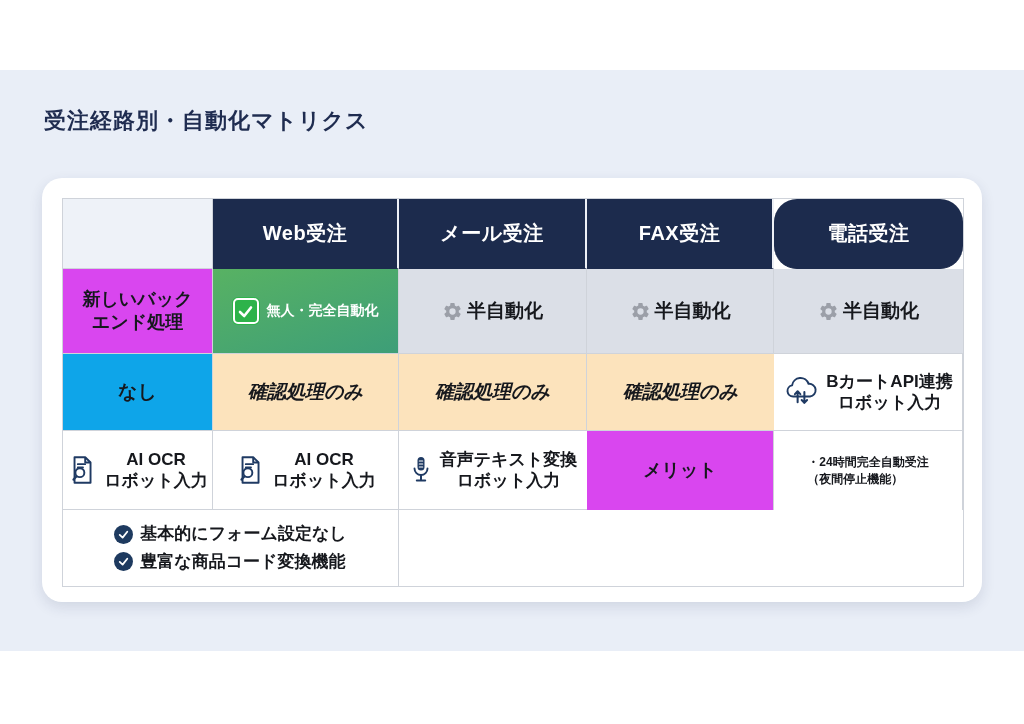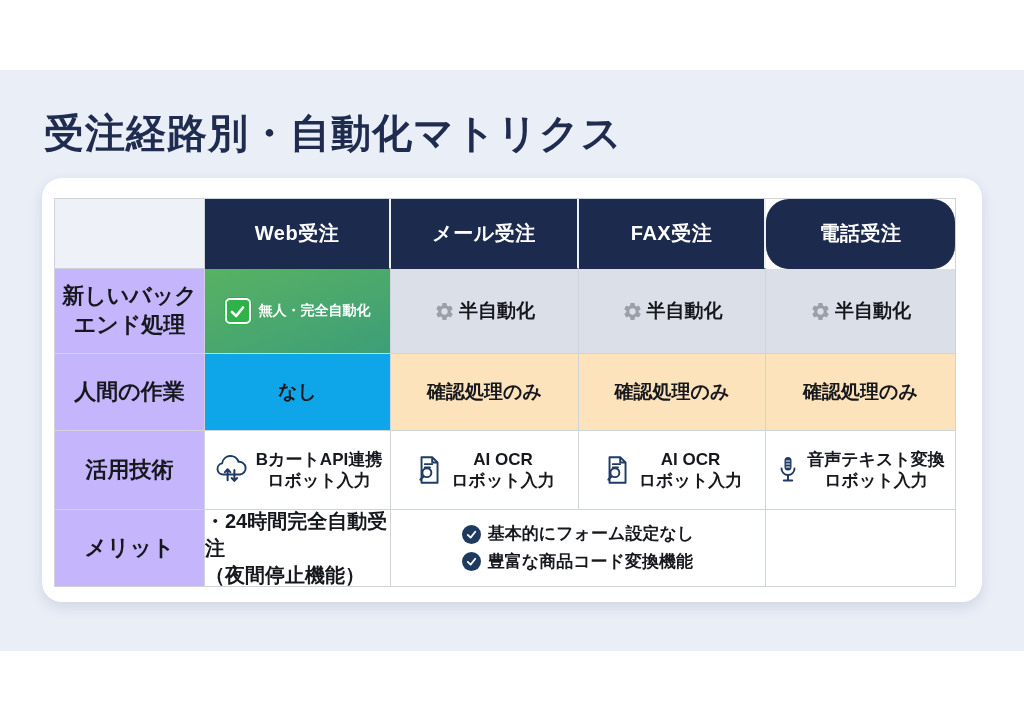--- a/index.html
+++ b/index.html
@@ -8,62 +8,62 @@
     background:#ffffff;
     font-family:"Liberation Sans","DejaVu Sans",sans-serif;
     -webkit-font-smoothing:antialiased;
   }
   .band{
     position:absolute;left:0;top:70px;width:1024px;height:581px;
     background:#e9eef7;
   }
   .title{
     position:absolute;left:44px;top:106px;
-    font-size:40px;font-weight:800;color:#1f2c50;letter-spacing:1px;
+    font-size:22px;font-weight:800;color:#1f2c50;letter-spacing:1px;
   }
   .card{
     position:absolute;left:42px;top:178px;width:940px;height:424px;
     background:#ffffff;border-radius:20px;
     box-shadow:0 5px 14px rgba(30,45,80,0.12);
   }
   .matrix{
-    position:absolute;left:12px;top:20px;width:900px;height:387px;
+    position:absolute;left:20px;top:20px;width:900px;height:387px;
     display:grid;
     grid-template-columns:150px 186px 188px 187px 189px;
     grid-template-rows:70px 85px 77px 79px 76px;
     border:1px solid #cfd3da;
     box-sizing:content-box;
   }
   .cell{
     display:flex;align-items:center;justify-content:center;
     border-right:1px solid #cfd3da;border-bottom:1px solid #cfd3da;
     font-weight:700;color:#16181d;box-sizing:border-box;
   }
   .cell.lastcol{border-right:none;}
   .cell.lastrow{border-bottom:none;}
   .corner{background:#eef2f8;}
   .th{
     background:#1c2b4d;color:#ffffff;font-size:20px;letter-spacing:0.5px;
     border-right:2px solid #edf0f6;border-bottom:1px solid #1c2b4d;
   }
   .th.lastcol{border-right:none;border-radius:23px;}
   .rowlabel{
-    background:#c4b5fd;font-size:22px;text-align:center;
+    background:#d946ef;font-size:18px;text-align:center;
     white-space:pre-line;line-height:1.3;
   }
   .c-green{
     background:linear-gradient(160deg,#58b263 0%,#3d9e78 100%);
     color:#ffffff;font-size:14px;gap:8px;
   }
   .c-gray{background:#dbdfe7;font-size:19px;gap:4px;}
   .c-blue{background:#0ea5e9;font-size:19px;}
-  .c-orange{background:#fce3bc;font-size:19px;}
+  .c-orange{background:#fce3bc;font-size:19px;font-style:italic;}
   .tech{background:#ffffff;gap:7px;font-size:17px;line-height:1.25;}
   .tech .tech-text{text-align:center;white-space:pre-line;}
-  .merit{background:#ffffff;font-size:20px;}
+  .merit{background:#ffffff;font-size:12px;}
   .merit-col{
     display:flex;flex-direction:column;align-items:flex-start;
     justify-content:center;gap:5px;line-height:1.3;
   }
   .merit-line{white-space:pre-line;text-align:left;line-height:1.35;}
   .merit-item{display:flex;align-items:center;gap:7px;justify-content:center;}
   .check-square{
     width:26px;height:26px;flex:0 0 26px;background:#2db34a;
     border:2px solid #ffffff;box-shadow:0 0 0 1px #2db34a;border-radius:5px;
     display:flex;align-items:center;justify-content:center;box-sizing:border-box;
@@ -126,27 +126,25 @@
     </div>
     <div class="cell c-gray lastcol">
       <span class="iconbox">
         <svg width="21" height="21" viewBox="0 0 24 24" fill="#9b9fa8">
             <path d="M19.14 12.94c.04-.3.06-.61.06-.94 0-.32-.02-.64-.07-.94l2.03-1.58a.49.49 0 0 0 .12-.61l-1.92-3.32a.49.49 0 0 0-.59-.22l-2.39.96c-.5-.38-1.03-.7-1.62-.94l-.36-2.54a.48.48 0 0 0-.48-.41h-3.84c-.24 0-.43.17-.47.41l-.36 2.54c-.59.24-1.13.57-1.62.94l-2.39-.96a.49.49 0 0 0-.59.22L2.74 8.87c-.12.21-.08.47.12.61l2.03 1.58c-.05.3-.09.63-.09.94s.02.64.07.94l-2.03 1.58a.49.49 0 0 0-.12.61l1.92 3.32c.12.22.37.29.59.22l2.39-.96c.5.38 1.03.7 1.62.94l.36 2.54c.05.24.24.41.48.41h3.84c.24 0 .44-.17.47-.41l.36-2.54c.59-.24 1.13-.56 1.62-.94l2.39.96c.22.08.47 0 .59-.22l1.92-3.32a.49.49 0 0 0-.12-.61l-2.01-1.58zM12 15.6a3.6 3.6 0 1 1 0-7.2 3.6 3.6 0 0 1 0 7.2z"></path>
           </svg>
       </span>
       <span>半自動化</span>
     </div>
 
-    <div class="cell rowlabel">人間の作業</div>
     <div class="cell c-blue">なし</div>
     <div class="cell c-orange">確認処理のみ</div>
     <div class="cell c-orange">確認処理のみ</div>
     <div class="cell c-orange lastcol">確認処理のみ</div>
 
-    <div class="cell rowlabel">活用技術</div>
     <div class="cell tech">
       <span class="iconbox">
         <svg width="36" height="32" viewBox="0 0 32 27">
           <path d="M24 17.5H9a5 5 0 0 1-.9-9.92 7.5 7.5 0 0 1 14.6-1.3 5.2 5.2 0 0 1 1.3 11.22z" fill="none" stroke="#1f3a63" stroke-width="1.7" stroke-linejoin="round"></path>
           <path d="M13 22.5V13M10.6 15.4 13 12.8l2.4 2.6" fill="none" stroke="#1f3a63" stroke-width="1.8" stroke-linecap="round" stroke-linejoin="round"></path>
           <path d="M19 13.5v9.4M21.4 20.6 19 23.2l-2.4-2.6" fill="none" stroke="#1f3a63" stroke-width="1.8" stroke-linecap="round" stroke-linejoin="round"></path>
         </svg>
       </span>
       <span class="tech-text">BカートAPI連携
 ロボット入力</span>

